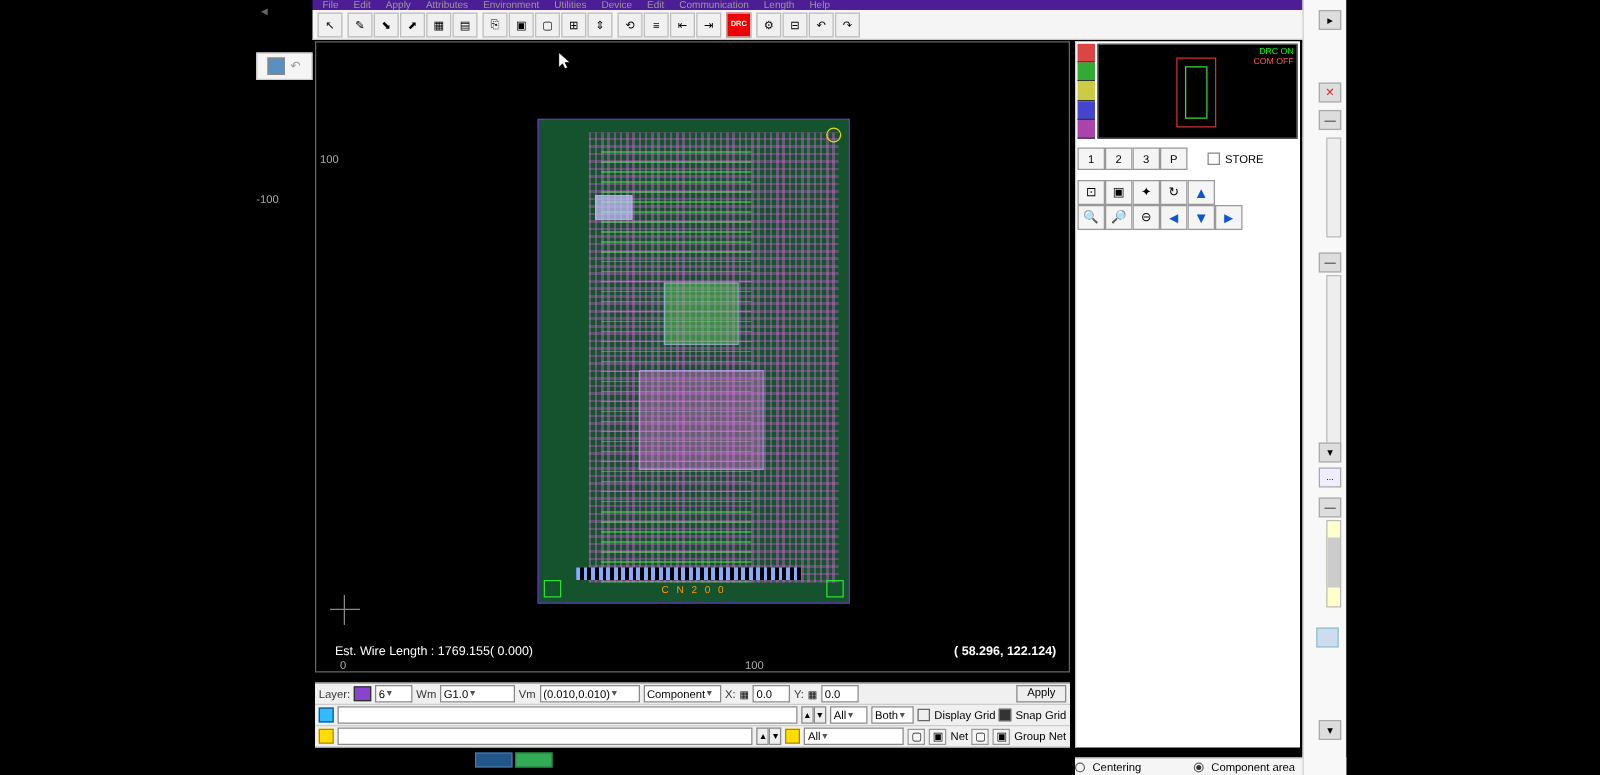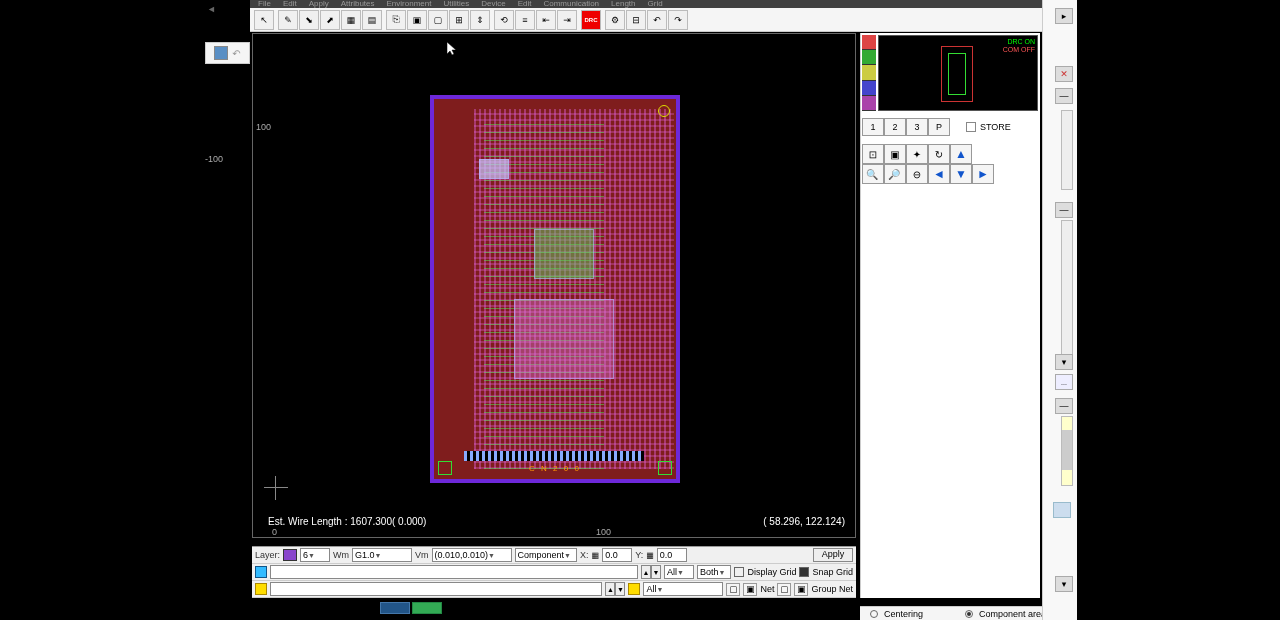--- a/index.html
+++ b/index.html
@@ -1,54 +1,54 @@
 <!DOCTYPE html>
 <html><head>
 <meta charset="utf-8">
 <style>
 * { box-sizing: border-box; margin: 0; padding: 0; font-family: Arial, sans-serif; }
 body { background: #000; width: 1280px; height: 620px; overflow: hidden; position: relative; }
 
 .left-black { position: absolute; left: 0; top: 0; width: 205px; height: 620px; background: #000; }
 .right-black { position: absolute; right: 0; left: 1077px; top: 0; height: 620px; background: #000; }
 
-.menu-bar { position: absolute; left: 250px; top: 0; width: 795px; height: 8px; background: #404040; font-size: 8px; color: #999; display: flex; gap: 12px; padding-left: 8px; line-height: 8px; overflow: hidden;}
+.menu-bar { position: absolute; left: 250px; top: 0; width: 795px; height: 8px; background: #4c1d95; font-size: 8px; color: #999; display: flex; gap: 12px; padding-left: 8px; line-height: 8px; overflow: hidden;}
 .menu-bar span { white-space: nowrap; }
 
 .toolbar { position: absolute; left: 250px; top: 8px; width: 795px; height: 24px; background: #f5f5f5; border-bottom: 1px solid #ccc; display: flex; align-items: center; padding-left: 4px; gap: 1px; }
 .tool-btn { width: 20px; height: 20px; background: #f0f0f0; border: 1px solid #bbb; display: flex; align-items: center; justify-content: center; font-size: 9px; cursor: pointer; }
 .tool-btn.drc { background: #e00; color: #fff; font-size: 6px; font-weight: bold; }
 .tool-sep { width: 2px; height: 20px; }
 
 .save-strip { position: absolute; left: 205px; top: 42px; width: 45px; height: 22px; background: #f5f5f5; border: 1px solid #ccc; display: flex; align-items: center; justify-content: center; gap: 4px; }
 .save-icon { width: 14px; height: 14px; background: #5a8fc4; border: 1px solid #888; }
 
 .canvas-area { position: absolute; left: 252px; top: 33px; width: 604px; height: 505px; background: #000; border: 1px solid #666; }
 .ruler-y { position: absolute; left: 256px; top: 122px; color: #aaa; font-size: 9px; }
 .ruler-y2 { position: absolute; left: 205px; top: 154px; color: #aaa; font-size: 9px; }
 .ruler-x { position: absolute; left: 596px; top: 527px; color: #aaa; font-size: 9px; }
 .ruler-0 { position: absolute; left: 272px; top: 527px; color: #aaa; font-size: 9px; }
 
-.pcb-board { position: absolute; left: 430px; top: 95px; width: 250px; height: 388px; border: 4px solid #6d28d9; background: #7f1d1d; overflow: hidden; }
+.pcb-board { position: absolute; left: 430px; top: 95px; width: 250px; height: 388px; border: 1px solid #6d28d9; background: #14532d; overflow: hidden; }
 .pcb-layer { position: absolute; }
 .pcb-traces-pink { left: 40px; top: 10px; width: 200px; height: 360px; background: repeating-linear-gradient(90deg, rgba(230,100,230,0.4) 0px, rgba(230,100,230,0.4) 2px, transparent 2px, transparent 5px), repeating-linear-gradient(0deg, rgba(230,100,230,0.3) 0px, rgba(230,100,230,0.3) 2px, transparent 2px, transparent 6px); }
 .pcb-traces-green { left: 50px; top: 20px; width: 120px; height: 350px; background: repeating-linear-gradient(0deg, rgba(80,230,80,0.5) 0px, rgba(80,230,80,0.5) 1px, transparent 1px, transparent 8px); }
 .pcb-comp { position: absolute; border: 1px solid rgba(180,180,255,0.6); }
 .pcb-comp1 { left: 45px; top: 60px; width: 30px; height: 20px; background: rgba(200,200,255,0.7); }
 .pcb-comp2 { left: 100px; top: 130px; width: 60px; height: 50px; background: rgba(100,200,100,0.5); }
 .pcb-comp3 { left: 80px; top: 200px; width: 100px; height: 80px; background: rgba(220,120,220,0.4); }
 .pcb-label { position: absolute; bottom: 6px; left: 50%; transform: translateX(-50%); color: #f90; font-size: 8px; letter-spacing: 2px; }
 .pcb-circle { position: absolute; right: 6px; top: 6px; width: 12px; height: 12px; border: 1px solid #dd0; border-radius: 50%; }
 .pcb-corner { position: absolute; width: 14px; height: 14px; border: 1px solid #3d3; }
 .pcb-corner.bl { bottom: 4px; left: 4px; }
 .pcb-corner.br { bottom: 4px; right: 4px; }
 .pcb-conn { position: absolute; bottom: 18px; left: 30px; width: 180px; height: 10px; background: repeating-linear-gradient(90deg, #8af 0px, #8af 3px, #000 3px, #000 6px); }
 
 .status-text { position: absolute; left: 268px; top: 516px; color: #fff; font-size: 10px; }
-.coord-text { position: absolute; right: 435px; top: 516px; color: #fff; font-size: 10px; }
+.coord-text { position: absolute; right: 435px; top: 516px; color: #fff; font-size: 10px; font-weight: bold; }
 .crosshair { position: absolute; left: 264px; top: 476px; width: 24px; height: 24px; }
 .crosshair::before, .crosshair::after { content: ''; position: absolute; background: #888; }
 .crosshair::before { left: 11px; top: 0; width: 1px; height: 24px; }
 .crosshair::after { top: 11px; left: 0; height: 1px; width: 24px; }
 
 .cursor-arrow { position: absolute; left: 447px; top: 42px; width: 10px; height: 14px; }
 .cursor-arrow svg { width: 10px; height: 14px; }
 
 .right-panel { position: absolute; left: 860px; top: 33px; width: 180px; height: 565px; background: #fff; border-left: 1px solid #ccc; }
 .layer-strip { position: absolute; left: 862px; top: 35px; width: 14px; height: 76px; display: flex; flex-direction: column; }
@@ -92,21 +92,21 @@
 .info-icon { width: 12px; height: 12px; background: #3bf; border: 1px solid #158; }
 
 .browser-right { position: absolute; left: 1042px; top: 0; width: 35px; height: 620px; background: #f8f8f8; border-left: 1px solid #ccc; }
 .br-tab { position: absolute; right: 4px; width: 18px; height: 16px; background: #ddd; border: 1px solid #aaa; font-size: 9px; display: flex; align-items: center; justify-content: center; }
 .br-close { top: 66px; color: #c33; }
 .br-min1 { top: 88px; } .br-min2 { top: 202px; } .br-min3 { top: 398px; }
 .br-scroll { position: absolute; right: 4px; width: 12px; background: #eee; border: 1px solid #bbb; }
 .br-thumb { position: absolute; right: 5px; width: 10px; background: #ccc; }
 .br-icon { position: absolute; right: 6px; top: 502px; width: 18px; height: 16px; background: #cde; border: 1px solid #9bc; }
 
-.bottom-strip { position: absolute; left: 860px; top: 606px; width: 217px; height: 14px; background: #f5f5f5; border-top: 1px solid #ccc; display: flex; align-items: center; font-size: 9px; gap: 6px; padding-left: 10px; }
+.bottom-strip { position: absolute; left: 860px; top: 606px; width: 217px; height: 14px; background: #f5f5f5; border-top: 1px solid #ccc; display: flex; align-items: center; font-size: 9px; gap: 6px; }
 .radio-dot { width: 8px; height: 8px; border: 1px solid #666; border-radius: 50%; display: inline-block; }
 .radio-dot.on::after { content: ''; display: block; width: 4px; height: 4px; background: #333; border-radius: 50%; margin: 1px; }
 
 .tb-extra { position: absolute; left: 380px; top: 602px; width: 120px; height: 14px; display: flex; gap: 2px; }
 .tb-chip { width: 30px; height: 12px; border: 1px solid #47a; background: #258; }
 .tb-chip.g { background: #3a5; border-color: #284; }
 
 .scroll-arrow { position: absolute; left: 207px; top: 4px; width: 10px; height: 10px; color: #666; font-size: 9px; }
 </style>
 </head>
@@ -121,21 +121,21 @@
   <span>File</span>
   <span>Edit</span>
   <span>Apply</span>
   <span>Attributes</span>
   <span>Environment</span>
   <span>Utilities</span>
   <span>Device</span>
   <span>Edit</span>
   <span>Communication</span>
   <span>Length</span>
-  <span>Grid</span>
+  <span>Help</span>
 </div>
 
 <div class="toolbar">
   <div class="tool-btn">↖</div>
   <div class="tool-sep"></div>
   <div class="tool-btn">✎</div>
   <div class="tool-btn">⬊</div>
   <div class="tool-btn">⬈</div>
   <div class="tool-btn">▦</div>
   <div class="tool-btn">▤</div>
@@ -178,21 +178,21 @@
   <div class="pcb-comp pcb-comp2"></div>
   <div class="pcb-comp pcb-comp3"></div>
   <div class="pcb-conn"></div>
   <div class="pcb-circle"></div>
   <div class="pcb-corner bl"></div>
   <div class="pcb-corner br"></div>
   <div class="pcb-label">C N 2 0 0</div>
 </div>
 
 <div class="crosshair"></div>
-<div class="status-text">Est. Wire Length : 1607.300( 0.000)</div>
+<div class="status-text">Est. Wire Length : 1769.155( 0.000)</div>
 <div class="coord-text">( 58.296, 122.124)</div>
 
 <div class="cursor-arrow">
   <svg viewBox="0 0 10 14">
       <path d="M0,0 L0,12 L3,9 L5,13 L7,12 L5,8 L9,8 Z" fill="#fff" stroke="#000" stroke-width="0.5"></path>
     </svg>
 </div>
 
 <div class="right-panel"></div>
 

